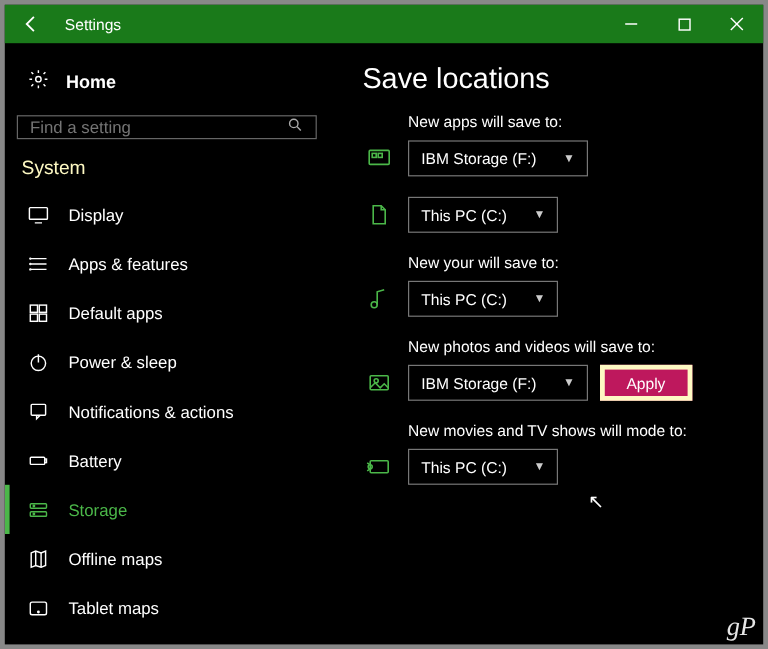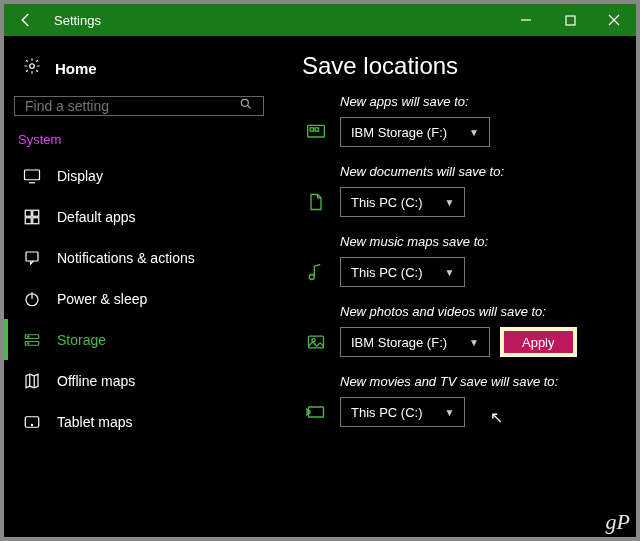--- a/index.html
+++ b/index.html
@@ -64,21 +64,21 @@
   align-items: center;
   padding: 0 10px;
   margin-bottom: 16px;
   cursor: text;
 }
 .search input {
   background: transparent; border: none; outline: none;
   color: #aaa; font-size: 14px; flex: 1;
 }
 .section-label {
-  color: #d946ef; font-size: 13px;
+  color: #fef9c3; font-size: 16px;
   padding-left: 4px;
   margin-bottom: 8px;
 }
 .nav-item {
   display: flex; align-items: center;
   height: 41px;
   padding-left: 9px;
   cursor: pointer;
   color: #fff;
   font-size: 14px;
@@ -97,21 +97,21 @@
 
 .main {
   flex: 1;
   padding: 16px 12px 10px 28px;
   color: #fff;
   overflow: hidden;
 }
 .main h1 { font-weight: 300; font-size: 24px; margin-bottom: 14px; }
 .main .desc { font-size: 13px; color: #ddd; line-height: 1.4; margin-bottom: 18px; }
 .setting { margin-bottom: 17px; }
-.setting .slabel { font-size: 13px; margin-bottom: 8px; padding-left: 38px; font-style: italic; }
+.setting .slabel { font-size: 13px; margin-bottom: 8px; padding-left: 38px; }
 .setting .row { display: flex; align-items: center; gap: 10px; }
 .setting .caticon {
   width: 28px; height: 22px;
   display: flex; align-items: center; justify-content: center;
 }
 .dropdown {
   border: 1px solid #777;
   height: 30px;
   display: inline-flex;
   align-items: center;
@@ -205,45 +205,67 @@
               <svg width="18" height="18" viewBox="0 0 24 24" fill="none" stroke="#fff" stroke-width="1.6">
                 <rect x="2" y="4" width="20" height="13" rx="1"></rect>
                 <line x1="8" y1="21" x2="16" y2="21"></line>
               </svg>
             </span>
             <span class="nlabel">Display</span>
           </div>
           <div class="nav-item">
             <span class="nicon">
               <svg width="18" height="18" viewBox="0 0 24 24" fill="none" stroke="#fff" stroke-width="1.6">
+                <line x1="3" y1="6" x2="21" y2="6"></line>
+                <line x1="3" y1="12" x2="21" y2="12"></line>
+                <line x1="3" y1="18" x2="21" y2="18"></line>
+                <circle cx="3" cy="6" r="0.5"></circle>
+                <circle cx="3" cy="12" r="0.5"></circle>
+                <circle cx="3" cy="18" r="0.5"></circle>
+              </svg>
+            </span>
+            <span class="nlabel">Apps &amp; features</span>
+          </div>
+          <div class="nav-item">
+            <span class="nicon">
+              <svg width="18" height="18" viewBox="0 0 24 24" fill="none" stroke="#fff" stroke-width="1.6">
                 <rect x="3" y="3" width="8" height="8"></rect>
                 <rect x="13" y="3" width="8" height="8"></rect>
                 <rect x="3" y="13" width="8" height="8"></rect>
                 <rect x="13" y="13" width="8" height="8"></rect>
               </svg>
             </span>
             <span class="nlabel">Default apps</span>
           </div>
           <div class="nav-item">
             <span class="nicon">
               <svg width="18" height="18" viewBox="0 0 24 24" fill="none" stroke="#fff" stroke-width="1.6">
+                <circle cx="12" cy="13" r="8"></circle>
+                <line x1="12" y1="3" x2="12" y2="12"></line>
+              </svg>
+            </span>
+            <span class="nlabel">Power &amp; sleep</span>
+          </div>
+          <div class="nav-item">
+            <span class="nicon">
+              <svg width="18" height="18" viewBox="0 0 24 24" fill="none" stroke="#fff" stroke-width="1.6">
                 <rect x="4" y="4" width="16" height="12" rx="1"></rect>
                 <path d="M10 16 L10 20 L14 16"></path>
               </svg>
             </span>
             <span class="nlabel">Notifications &amp; actions</span>
           </div>
           <div class="nav-item">
             <span class="nicon">
               <svg width="18" height="18" viewBox="0 0 24 24" fill="none" stroke="#fff" stroke-width="1.6">
-                <circle cx="12" cy="13" r="8"></circle>
-                <line x1="12" y1="3" x2="12" y2="12"></line>
-              </svg>
-            </span>
-            <span class="nlabel">Power &amp; sleep</span>
+                <rect x="3" y="8" width="16" height="8" rx="1"></rect>
+                <rect x="19" y="10" width="2" height="4"></rect>
+              </svg>
+            </span>
+            <span class="nlabel">Battery</span>
           </div>
           <div class="nav-item active">
             <span class="nicon">
               <svg width="18" height="18" viewBox="0 0 24 24" fill="none" stroke="#4bb749" stroke-width="1.6">
                 <rect x="3" y="5" width="18" height="5" rx="1"></rect>
                 <rect x="3" y="14" width="18" height="5" rx="1"></rect>
                 <circle cx="7" cy="7.5" r="0.8"></circle>
                 <circle cx="7" cy="16.5" r="0.8"></circle>
               </svg>
             </span>
@@ -284,36 +306,35 @@
                   <rect x="11" y="7" width="4" height="4"></rect>
                 </svg>
               </span>
               <div class="dropdown">
                 <span>IBM Storage (F:)</span>
                 <span class="chev">▼</span>
               </div>
             </div>
           </div>
           <div class="setting">
-            <div class="slabel">New documents will save to:</div>
             <div class="row">
               <span class="caticon">
                 <svg width="24" height="20" viewBox="0 0 24 24" fill="none" stroke="#4bb749" stroke-width="1.6">
                   <path d="M6 3 L14 3 L18 7 L18 21 L6 21 Z"></path>
                   <path d="M14 3 L14 7 L18 7"></path>
                 </svg>
               </span>
               <div class="dropdown">
                 <span>This PC (C:)</span>
                 <span class="chev">▼</span>
               </div>
             </div>
           </div>
           <div class="setting">
-            <div class="slabel">New music maps save to:</div>
+            <div class="slabel">New your will save to:</div>
             <div class="row">
               <span class="caticon">
                 <svg width="24" height="20" viewBox="0 0 24 24" fill="none" stroke="#4bb749" stroke-width="1.6">
                   <circle cx="7" cy="18" r="3"></circle>
                   <path d="M10 18 L10 5 L17 3"></path>
                 </svg>
               </span>
               <div class="dropdown">
                 <span>This PC (C:)</span>
                 <span class="chev">▼</span>
@@ -331,21 +352,21 @@
                 </svg>
               </span>
               <div class="dropdown">
                 <span>IBM Storage (F:)</span>
                 <span class="chev">▼</span>
               </div>
               <button class="applybtn">Apply</button>
             </div>
           </div>
           <div class="setting">
-            <div class="slabel">New movies and TV save will save to:</div>
+            <div class="slabel">New movies and TV shows will mode to:</div>
             <div class="row">
               <span class="caticon">
                 <svg width="24" height="20" viewBox="0 0 24 24" fill="none" stroke="#4bb749" stroke-width="1.6">
                   <rect x="3" y="6" width="18" height="12" rx="1"></rect>
                   <circle cx="3" cy="12" r="2"></circle>
                   <path d="M3 10 L0 8 M3 14 L0 16"></path>
                 </svg>
               </span>
               <div class="dropdown">
                 <span>This PC (C:)</span>

